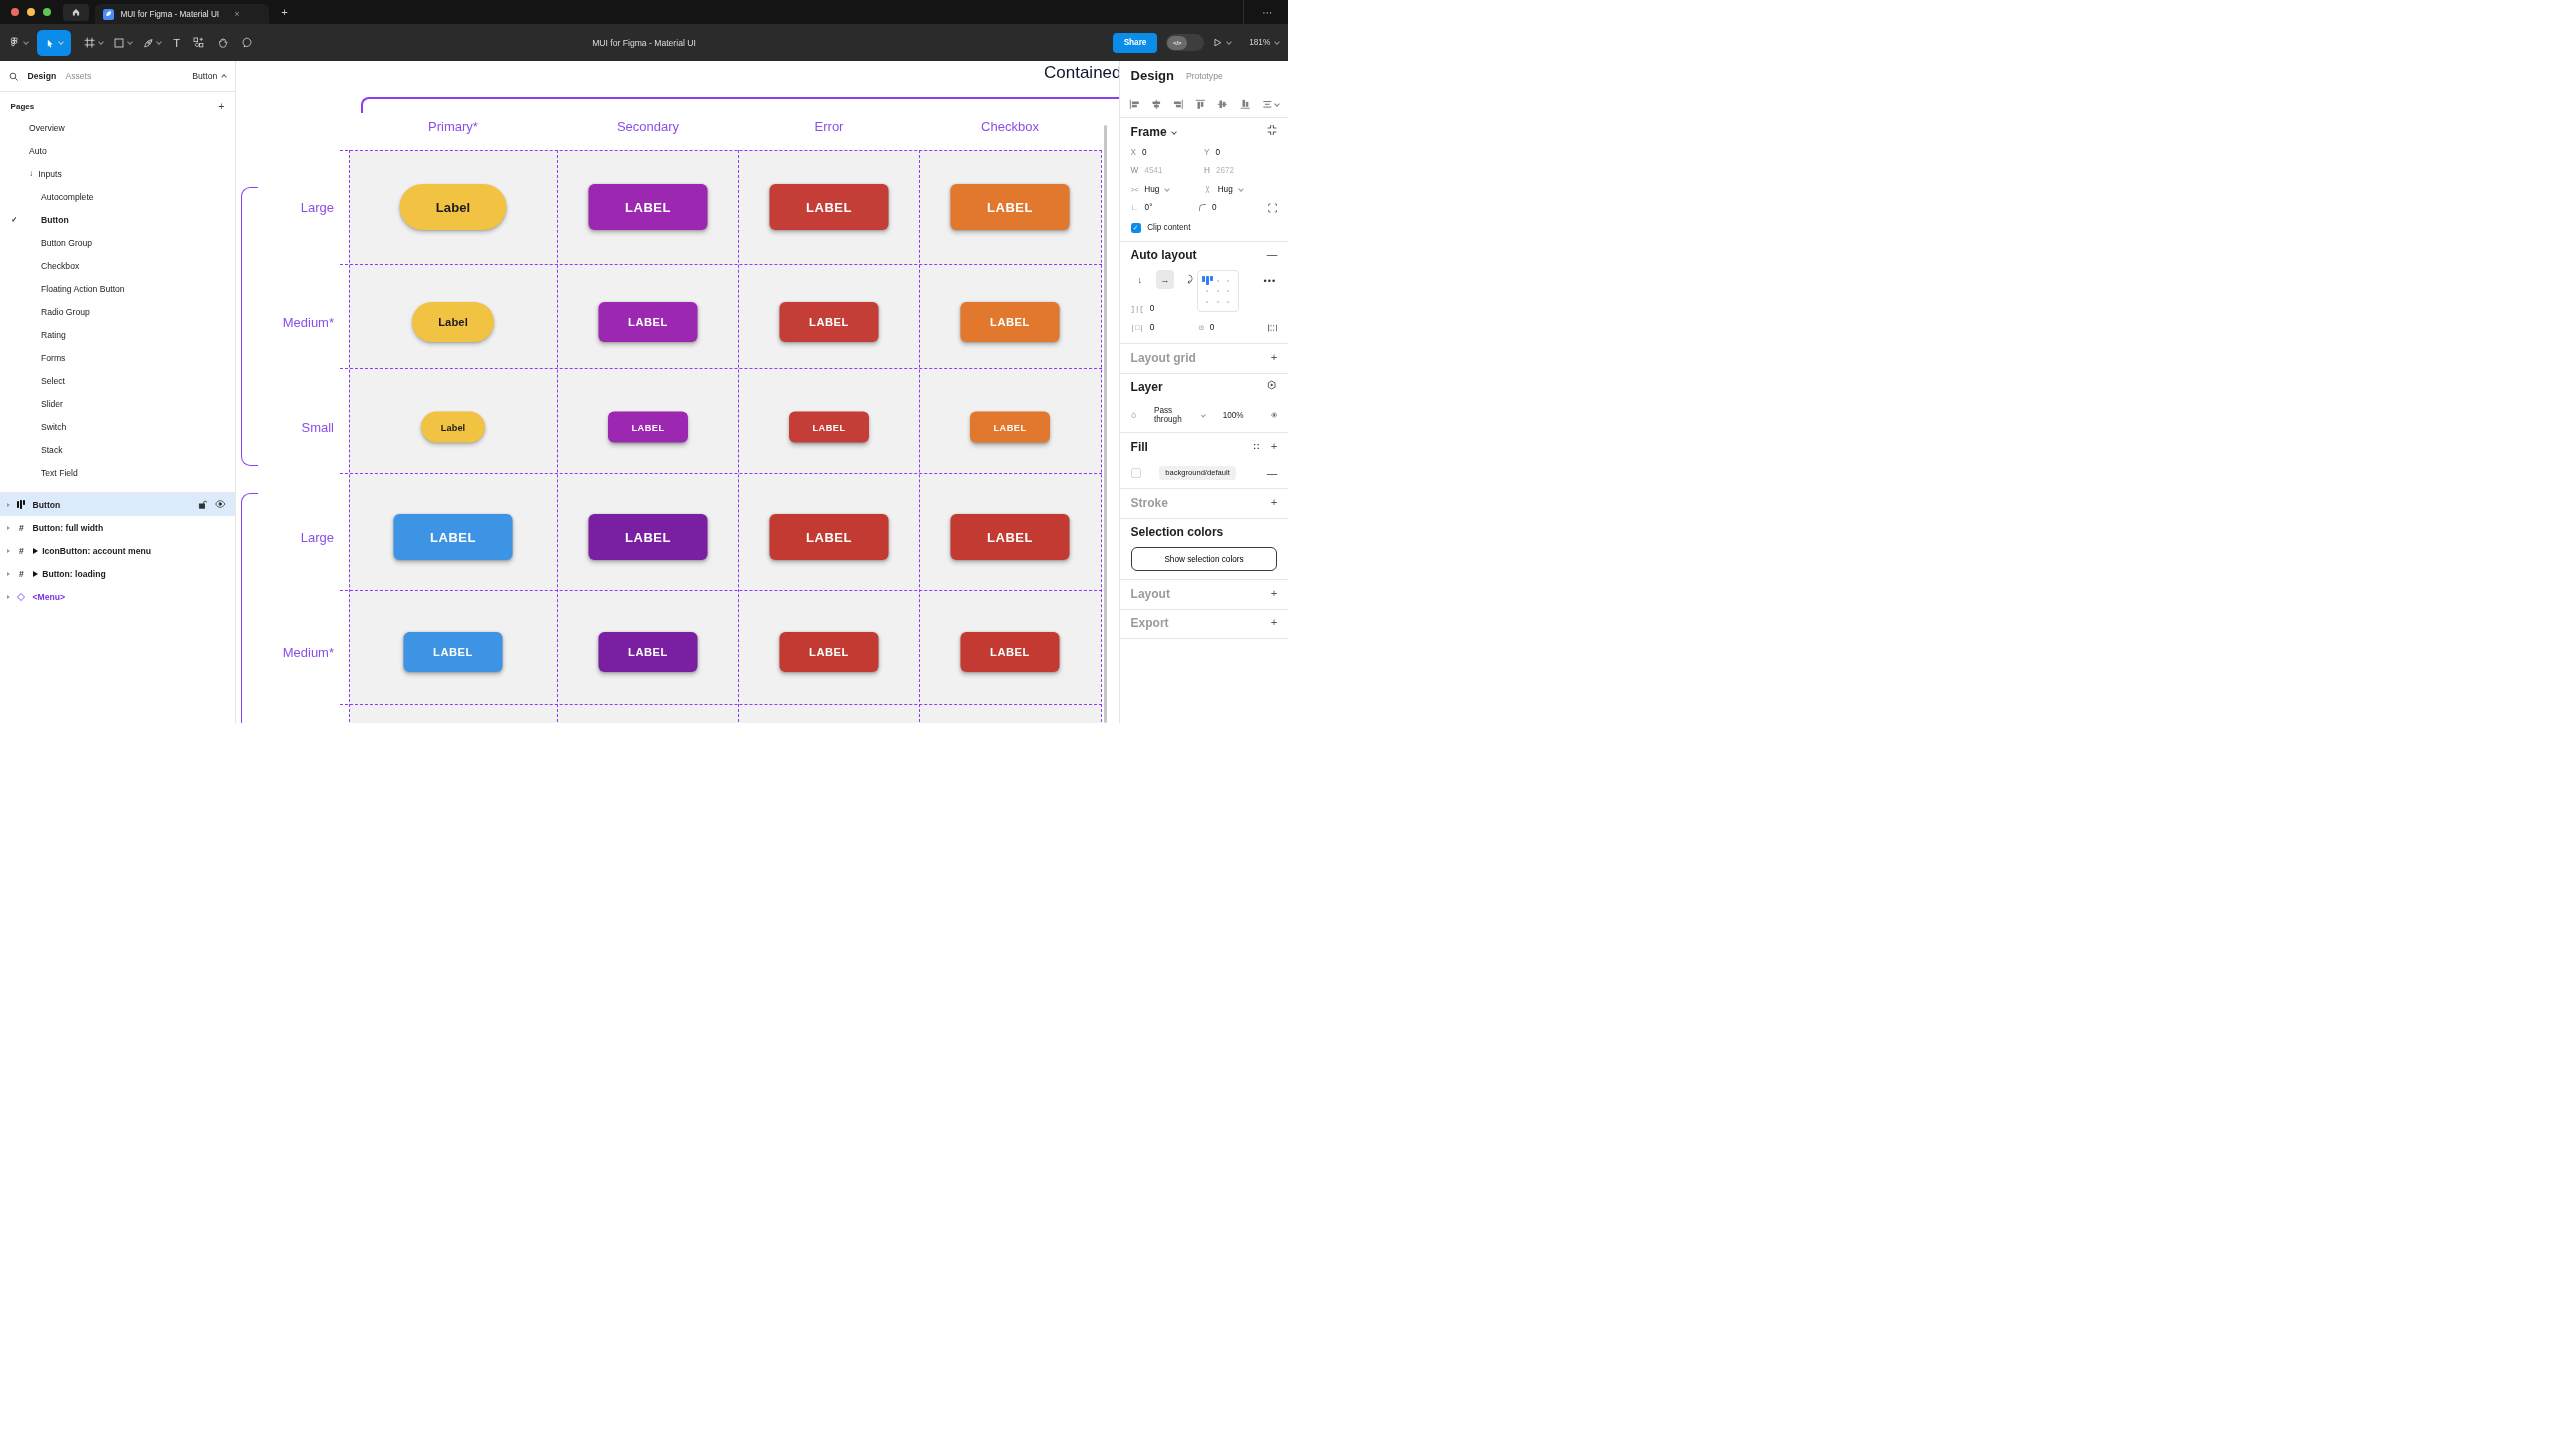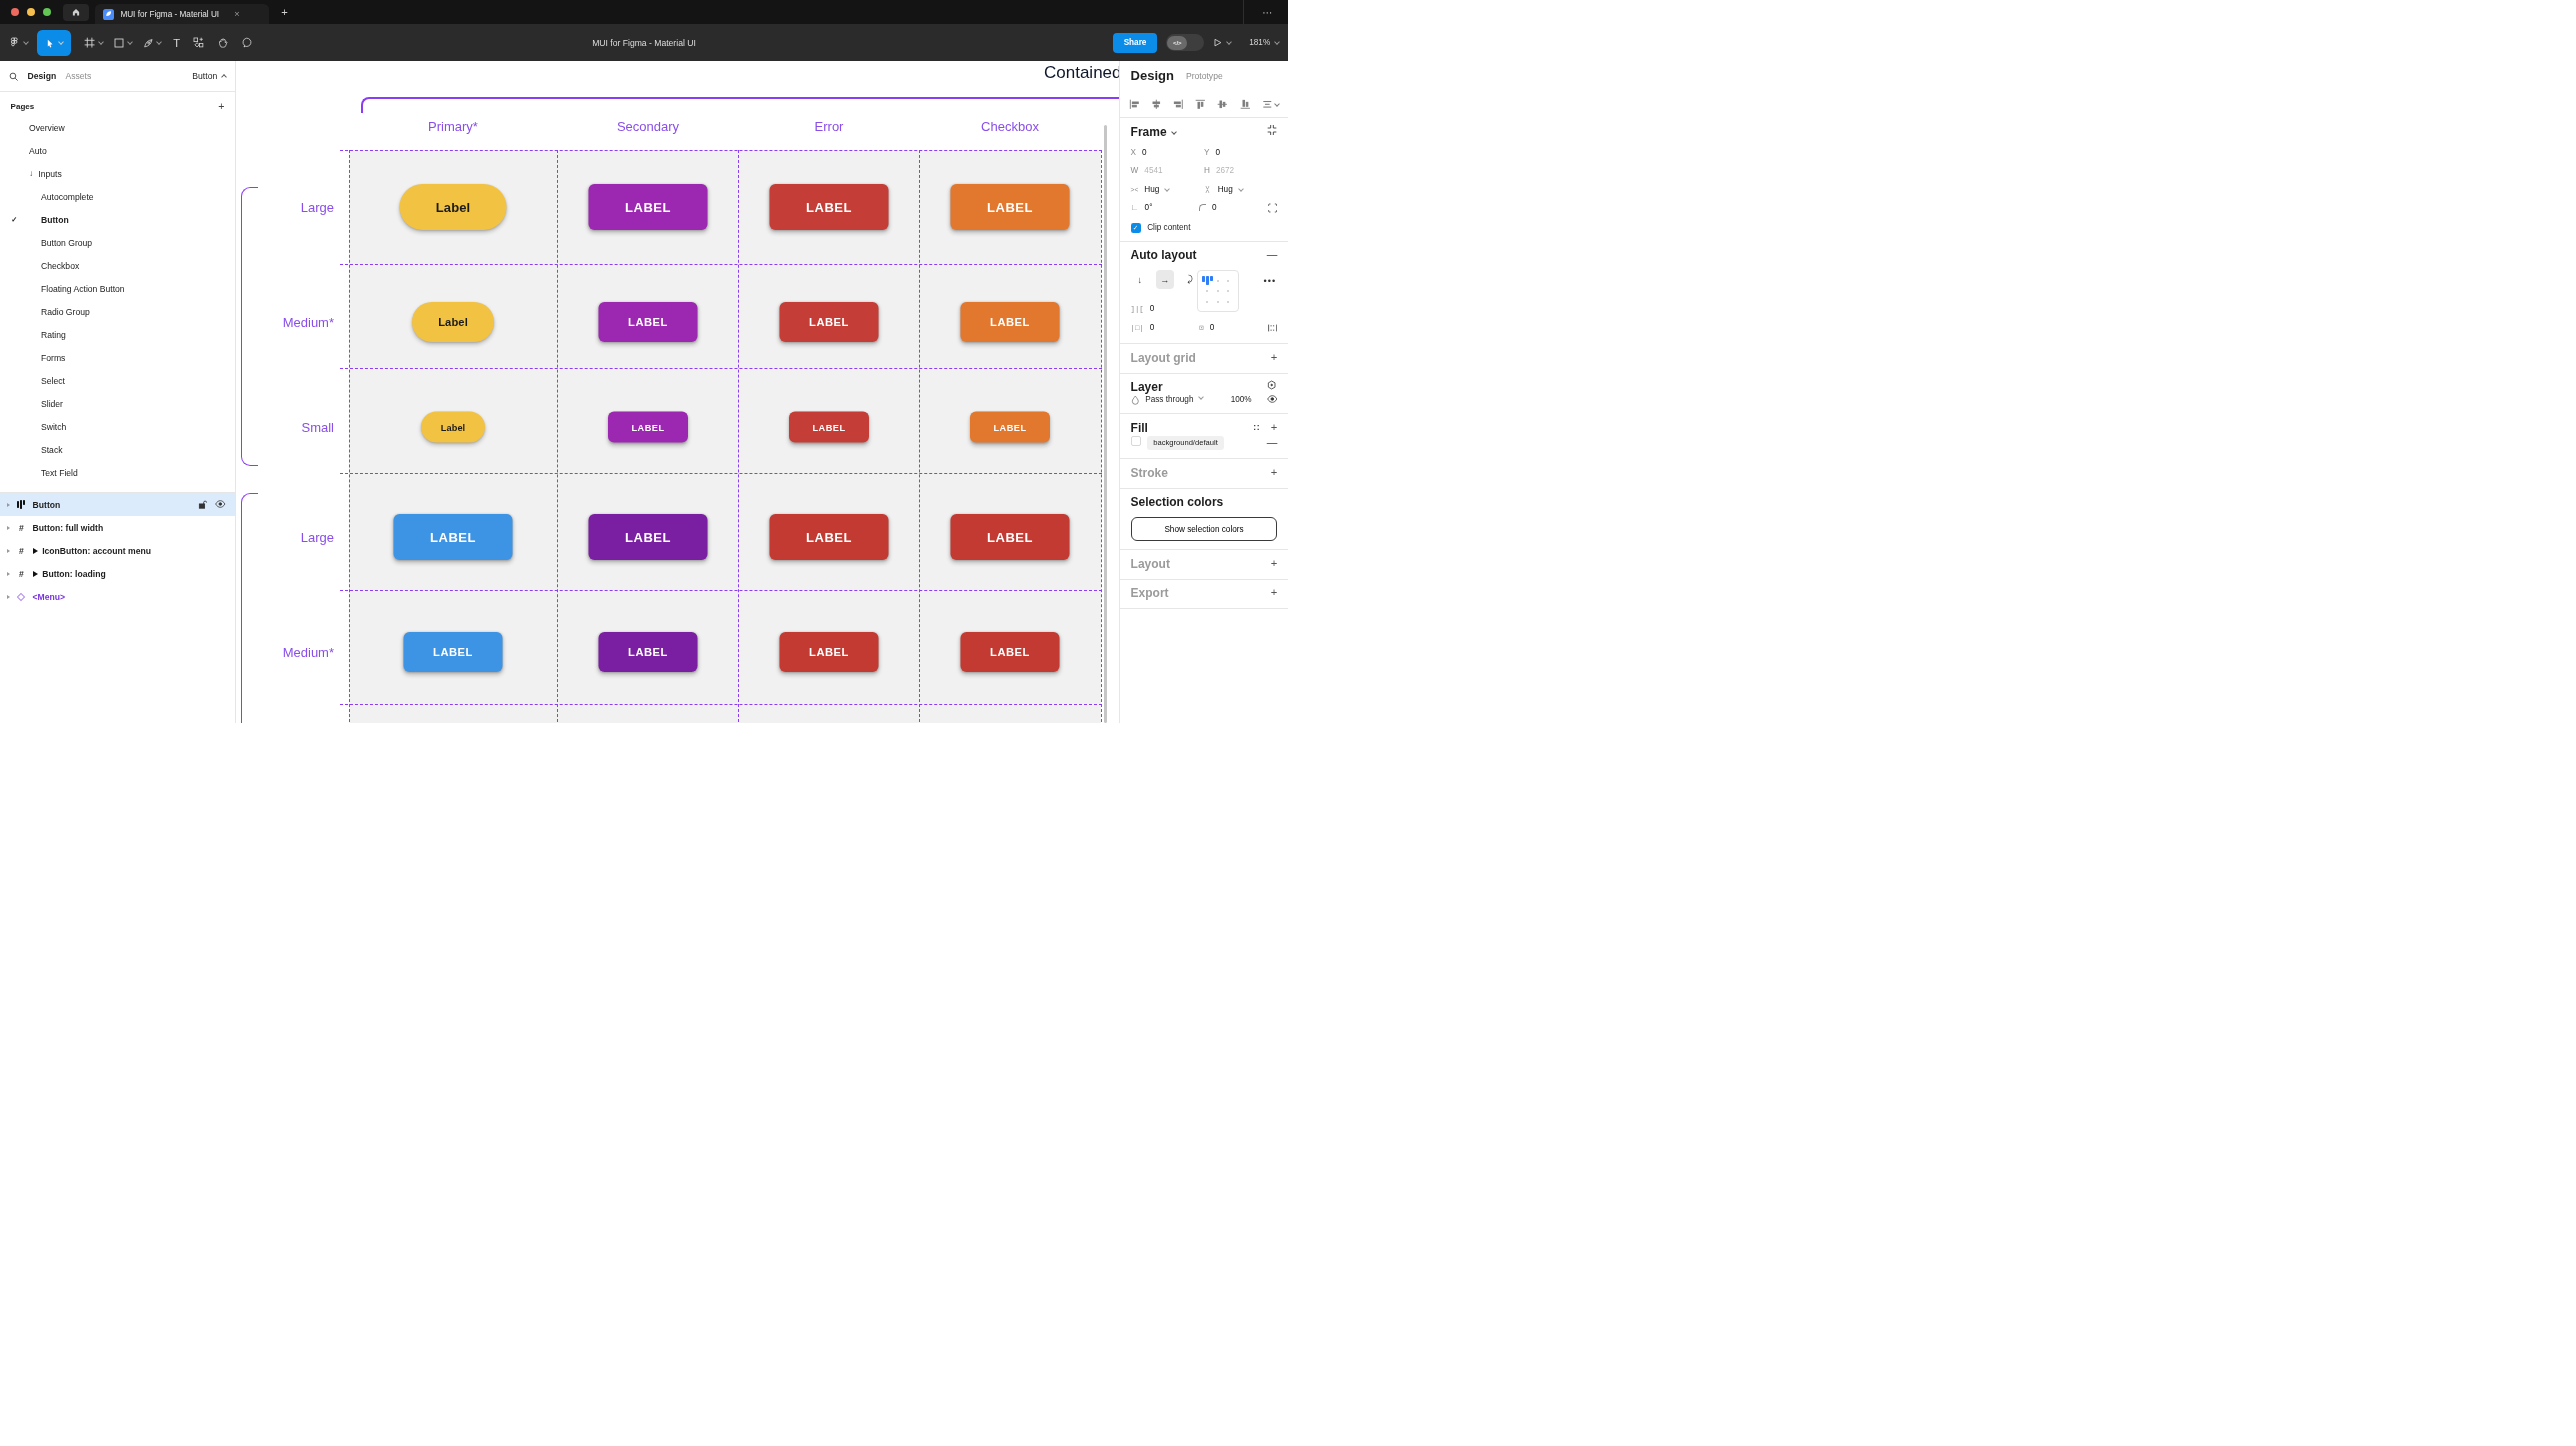--- a/index.html
+++ b/index.html
@@ -111,21 +111,21 @@
   .dirbtns{display:flex;align-items:center;gap:6.6px;height:18.5px}
   .dirbtn{width:18.5px;height:18.5px;display:flex;align-items:center;justify-content:center;border-radius:4px;color:#333;font-size:9.2px}
   .dirbtn.on{background:#E9E9E9}
   .alwidget{position:absolute;left:66px;top:0;width:42px;height:42px;border:0.7px solid #E3E3E3;border-radius:4px;background:#fff;padding:4.6px}
   .alwg{display:grid;grid-template-columns:repeat(3,1fr);grid-template-rows:repeat(3,1fr);width:100%;height:100%}
   .alwg .dot{width:2px;height:2px;border-radius:50%;background:#C9C9C9;place-self:center}
   .bars{display:flex;gap:1.3px;align-items:flex-start}
   .bars i{display:block;width:2.6px;background:#2F7EF7;border-radius:0.7px}
   .dots3{position:absolute;right:1.3px;top:5.3px;color:#333;font-size:9.2px;letter-spacing:1px}
   .iconlab{color:#8A8A8A;font-size:7.3px;font-family:"Liberation Mono",monospace}
-  .ptrow{display:flex;align-items:flex-start;gap:6px;margin-top:1px}
+  .ptrow{display:flex;align-items:center;gap:18px;margin-top:12px}
   .pct{margin-left:auto;margin-right:9.2px}
   .pillval{background:#F0F0F0;border-radius:3.3px;padding:2.6px 6px;font-size:7.6px;color:#222}
   .swatch{width:10.6px;height:10.6px;border:0.7px solid #D8D8D8;border-radius:2px;background:#fff}
   .selbtn{margin-top:8px;width:100%;height:24px;border:0.7px solid #3A3A3A;border-radius:6px;background:#fff;font-size:8.2px;font-family:"Liberation Sans",sans-serif;display:flex;align-items:center;justify-content:center}
 </style>
 </head>
 <body>
 
 <div class="app">
 

